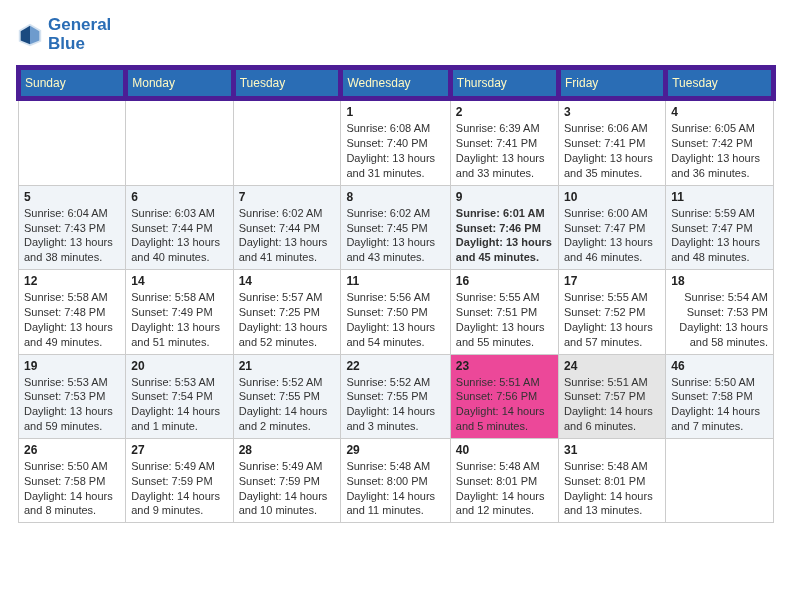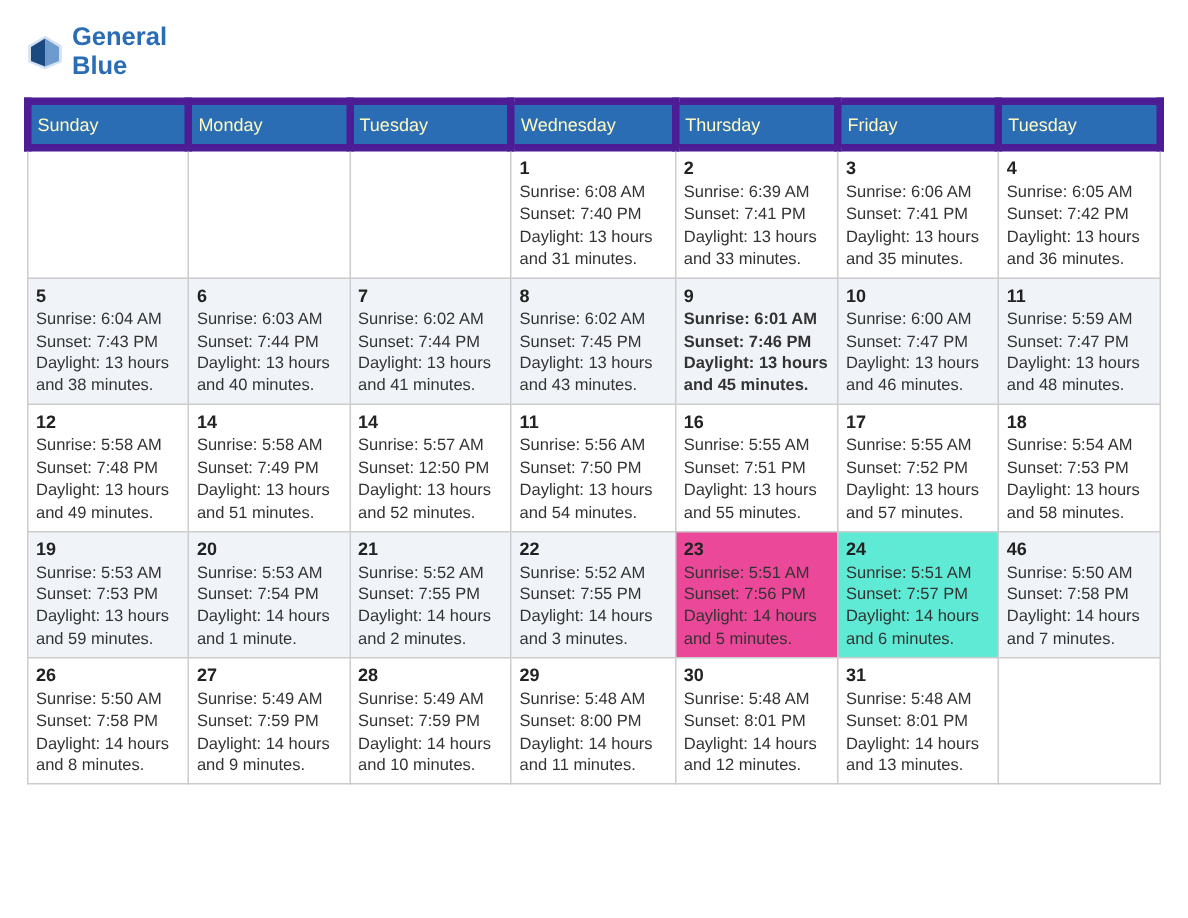--- a/index.html
+++ b/index.html
@@ -210,21 +210,21 @@
         <td>
           <span class="day-num">14</span>
           <div class="day-info" style="white-space: pre-line;">Sunrise: 5:58 AM
 Sunset: 7:49 PM
 Daylight: 13 hours
 and 51 minutes.</div>
         </td>
         <td>
           <span class="day-num">14</span>
           <div class="day-info" style="white-space: pre-line;">Sunrise: 5:57 AM
-Sunset: 12:50 PM
+Sunset: 7:25 PM
 Daylight: 13 hours
 and 52 minutes.</div>
         </td>
         <td>
           <span class="day-num">11</span>
           <div class="day-info" style="white-space: pre-line;">Sunrise: 5:56 AM
 Sunset: 7:50 PM
 Daylight: 13 hours
 and 54 minutes.</div>
         </td>
@@ -237,21 +237,21 @@
         </td>
         <td>
           <span class="day-num">17</span>
           <div class="day-info" style="white-space: pre-line;">Sunrise: 5:55 AM
 Sunset: 7:52 PM
 Daylight: 13 hours
 and 57 minutes.</div>
         </td>
         <td>
           <span class="day-num">18</span>
-          <div class="day-info" style="white-space: pre-line;">Sunrise: 5:54 AM
+          <div class="day-info" style="white-space: pre-line; text-align: right;">Sunrise: 5:54 AM
 Sunset: 7:53 PM
 Daylight: 13 hours
 and 58 minutes.</div>
         </td>
       </tr>
       <tr>
         <td style="background: rgb(240, 244, 248);">
           <span class="day-num">19</span>
           <div class="day-info" style="white-space: pre-line;">Sunrise: 5:53 AM
 Sunset: 7:53 PM
@@ -279,21 +279,21 @@
 Daylight: 14 hours
 and 3 minutes.</div>
         </td>
         <td style="background: #ec4899;">
           <span class="day-num">23</span>
           <div class="day-info" style="white-space: pre-line;">Sunrise: 5:51 AM
 Sunset: 7:56 PM
 Daylight: 14 hours
 and 5 minutes.</div>
         </td>
-        <td style="background: #5eead4; margin-top: 48px;">
+        <td style="background: #e5e5e5; margin-top: 48px;">
           <span class="day-num">24</span>
           <div class="day-info" style="white-space: pre-line;">Sunrise: 5:51 AM
 Sunset: 7:57 PM
 Daylight: 14 hours
 and 6 minutes.</div>
         </td>
         <td style="background: rgb(240, 244, 248);">
           <span class="day-num">46</span>
           <div class="day-info" style="white-space: pre-line;">Sunrise: 5:50 AM
 Sunset: 7:58 PM
@@ -324,21 +324,21 @@
 and 10 minutes.</div>
         </td>
         <td>
           <span class="day-num">29</span>
           <div class="day-info" style="white-space: pre-line;">Sunrise: 5:48 AM
 Sunset: 8:00 PM
 Daylight: 14 hours
 and 11 minutes.</div>
         </td>
         <td>
-          <span class="day-num">30</span>
+          <span class="day-num">40</span>
           <div class="day-info" style="white-space: pre-line;">Sunrise: 5:48 AM
 Sunset: 8:01 PM
 Daylight: 14 hours
 and 12 minutes.</div>
         </td>
         <td>
           <span class="day-num">31</span>
           <div class="day-info" style="white-space: pre-line;">Sunrise: 5:48 AM
 Sunset: 8:01 PM
 Daylight: 14 hours

